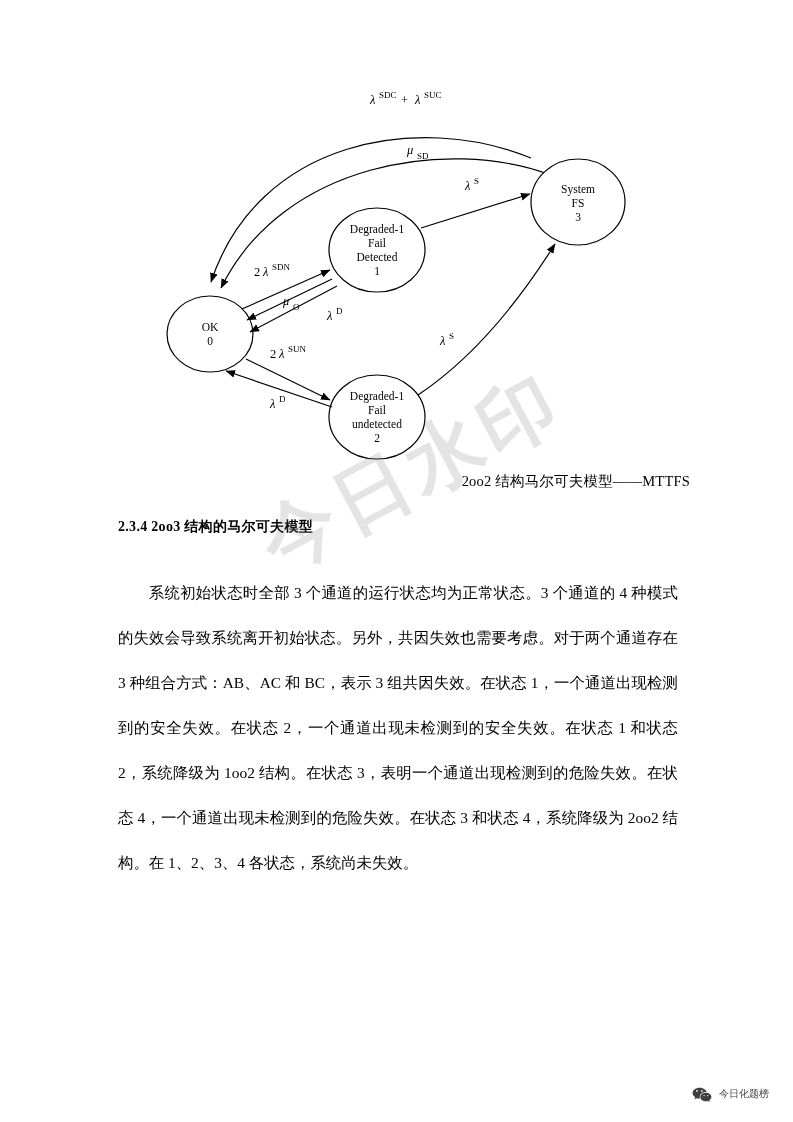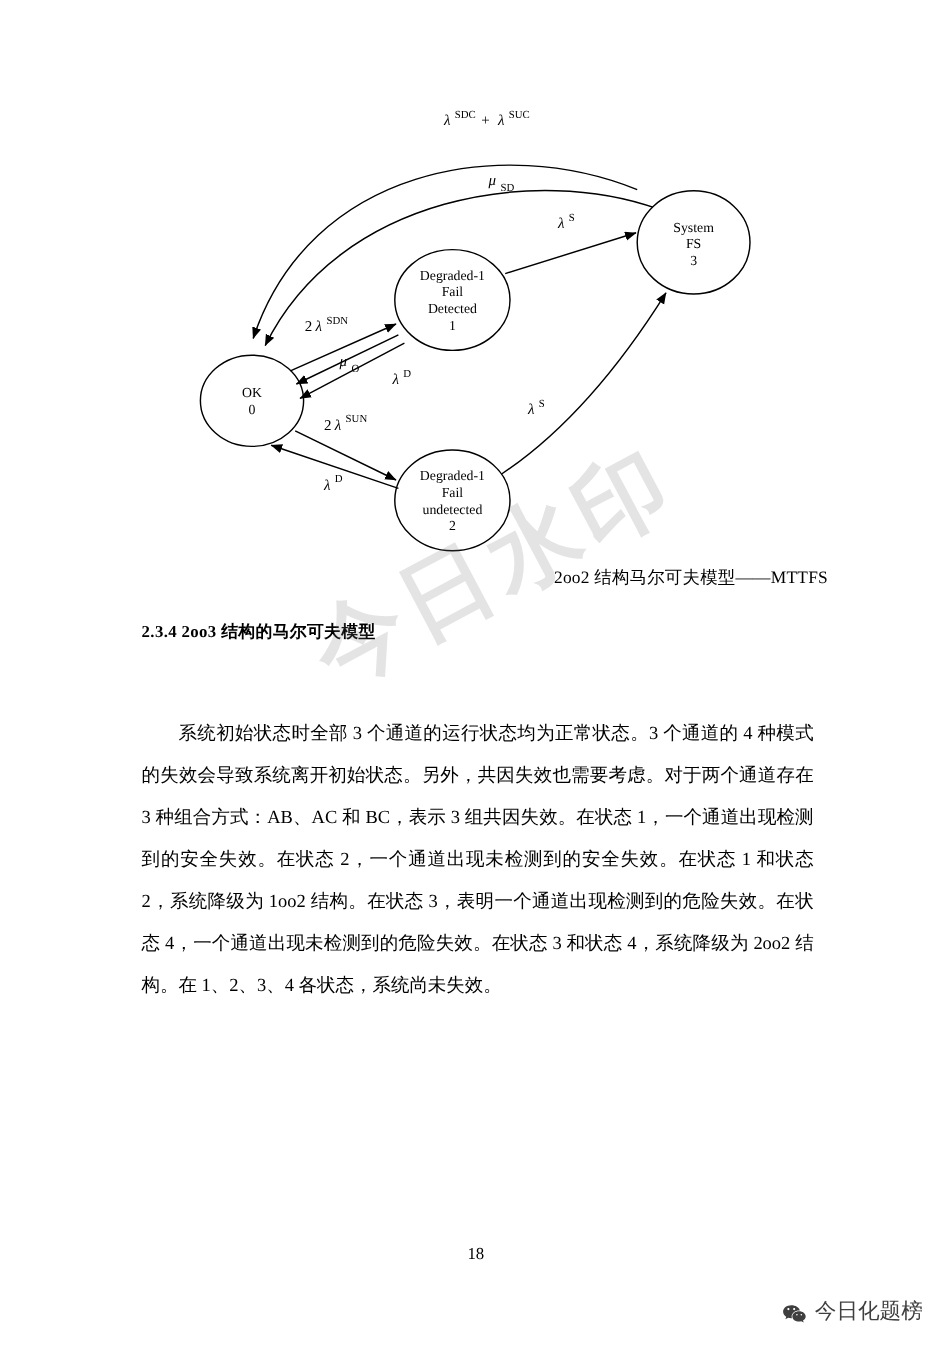--- a/index.html
+++ b/index.html
@@ -53,25 +53,24 @@
     font-family: "Liberation Serif", serif;
     letter-spacing: 0.3px;
   }
   
   .body-text {
     position: absolute;
     left: 118px;
     top: 570px;
     width: 560px;
     font-size: 15.4px;
-    line-height: 35px;
+    line-height: 45px;
     text-align: justify;
     text-justify: inter-ideograph;
     font-family: "Liberation Serif", serif;
-    margin-top: 24px;
   }
   .body-text p {
     margin: 0 0 0 0;
     text-indent: 2em;
   }
   .body-text p + p {
     margin-top: 0px;
   }
   
   .page-number {
@@ -97,25 +96,25 @@
     font-family: "Liberation Sans", sans-serif;
     letter-spacing: 6px;
     pointer-events: none;
     white-space: nowrap;
   }
   .watermark-badge {
     position: absolute;
     right: 24px;
     bottom: 18px;
     display: flex;
-    align-items: flex-end;
+    align-items: flex-start;
     gap: 7px;
     color: #3f3f3f;
     font-family: "Liberation Sans", sans-serif;
-    font-size: 18px;
+    font-size: 10px;
   }
   .wechat-icon {
     width: 20px; height: 17px;
     display: inline-block;
   }
   
   svg text {
     font-family: "Liberation Serif", serif;
     fill: #000;
   }
@@ -224,21 +223,20 @@
   </div>
 
   <div class="fig-caption">2oo2 结构马尔可夫模型——MTTFS</div>
 
   <div class="section-heading">2.3.4 2oo3 结构的马尔可夫模型</div>
 
   <div class="body-text">
     <p>系统初始状态时全部 3 个通道的运行状态均为正常状态。3 个通道的 4 种模式的失效会导致系统离开初始状态。另外，共因失效也需要考虑。对于两个通道存在 3 种组合方式：AB、AC 和 BC，表示 3 组共因失效。在状态 1，一个通道出现检测到的安全失效。在状态 2，一个通道出现未检测到的安全失效。在状态 1 和状态 2，系统降级为 1oo2 结构。在状态 3，表明一个通道出现检测到的危险失效。在状态 4，一个通道出现未检测到的危险失效。在状态 3 和状态 4，系统降级为 2oo2 结构。在 1、2、3、4 各状态，系统尚未失效。</p>
   </div>
 
-  <div class="page-number">18</div>
 
   <div class="watermark-diag">今日水印</div>
 
   <div class="watermark-badge">
     <span class="wechat-icon">
       <svg width="20" height="17" viewBox="0 0 20 17" xmlns="http://www.w3.org/2000/svg">
         <path d="M7.4,0.8 C3.6,0.8 0.6,3.2 0.6,6.1 C0.6,7.8 1.6,9.3 3.2,10.3 L2.5,12.3 L4.8,11.2 C5.6,11.4 6.5,11.5 7.4,11.5 C7.6,11.5 7.8,11.5 8.0,11.5 C7.8,11.0 7.7,10.5 7.7,10.0 C7.7,7.2 10.5,5.0 13.9,5.0 C14.1,5.0 14.3,5.0 14.5,5.0 C13.9,2.6 11.0,0.8 7.4,0.8 Z M5.0,4.8 C4.5,4.8 4.1,4.4 4.1,3.9 C4.1,3.4 4.5,3.0 5.0,3.0 C5.5,3.0 5.9,3.4 5.9,3.9 C5.9,4.4 5.5,4.8 5.0,4.8 Z M9.8,4.8 C9.3,4.8 8.9,4.4 8.9,3.9 C8.9,3.4 9.3,3.0 9.8,3.0 C10.3,3.0 10.7,3.4 10.7,3.9 C10.7,4.4 10.3,4.8 9.8,4.8 Z" fill="#3f3f3f"></path>
         <path d="M19.4,10.0 C19.4,7.6 16.9,5.7 13.9,5.7 C10.8,5.7 8.3,7.6 8.3,10.0 C8.3,12.4 10.8,14.3 13.9,14.3 C14.6,14.3 15.2,14.2 15.8,14.0 L17.7,15.0 L17.2,13.3 C18.5,12.5 19.4,11.4 19.4,10.0 Z M12.1,9.3 C11.7,9.3 11.4,9.0 11.4,8.6 C11.4,8.2 11.7,7.9 12.1,7.9 C12.5,7.9 12.8,8.2 12.8,8.6 C12.8,9.0 12.5,9.3 12.1,9.3 Z M15.8,9.3 C15.4,9.3 15.1,9.0 15.1,8.6 C15.1,8.2 15.4,7.9 15.8,7.9 C16.2,7.9 16.5,8.2 16.5,8.6 C16.5,9.0 16.2,9.3 15.8,9.3 Z" fill="#3f3f3f"></path>
       </svg>
     </span>

